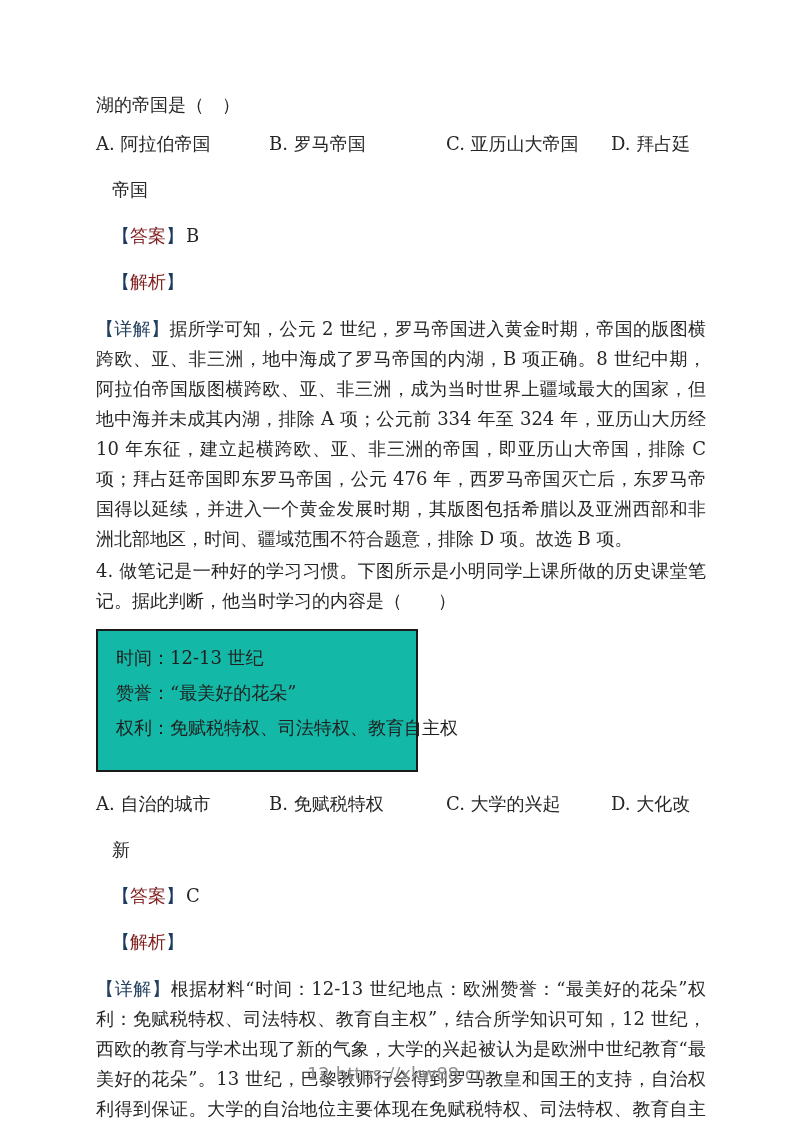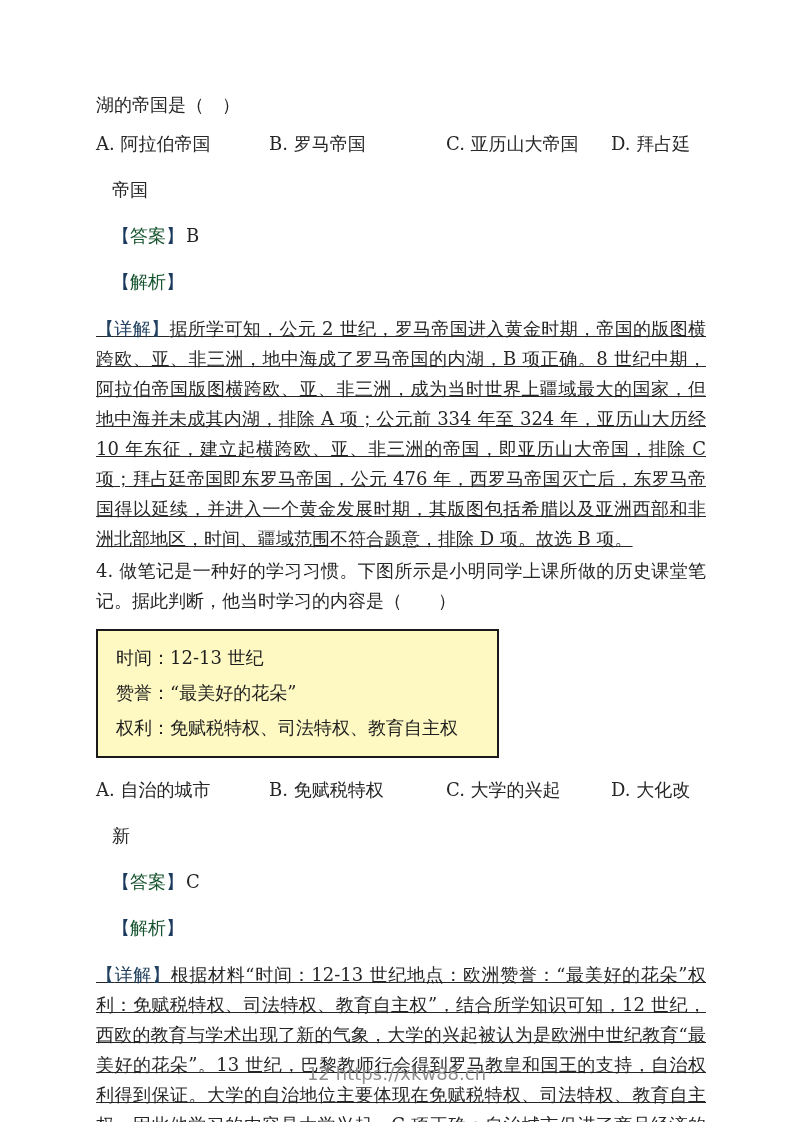--- a/index.html
+++ b/index.html
@@ -24,35 +24,35 @@
   .line { margin: 16px; white-space: nowrap; }
 
   .options-row { display: flex; margin-top: 9px; }
   .opt { flex: 0 0 auto; }
   .opt.w1 { width: 173px; }
   .opt.w2 { width: 177px; }
   .opt.w3 { width: 165px; }
 
   .answer-row { margin-top: 5px; }
   .bracket { color: #1c3a5e; }
-  .label-blue { color: #14532d; }
+  .label-blue { color: #7f1d1d; }
   .label-navy { color: #22405f; }
   .answer-value { color: #262626; margin-left: 2px; }
 
-  .detail-para { margin-top: 17px; text-decoration: underline; }
+  .detail-para { margin-top: 17px; }
   .q4-stem { margin-top: 2px; }
 
   .note-box {
     box-sizing: border-box;
     margin-top: 13px;
     margin-bottom: 17px;
-    width: 403px;
+    width: 322px;
     border: 2px solid #1a1a1a;
-    padding: 9px 18px 11px 18px;
-    background: #fef9c3;
+    padding: 9px 18px 25px 18px;
+    background: #14b8a6;
   }
   .note-line { line-height: 35px; color: #1f1f1f; white-space: nowrap; }
 
   .footer {
     position: absolute;
     left: 0;
     right: 0;
     top: 1063px;
     text-align: center;
     font-family: "DejaVu Sans", "Liberation Sans", sans-serif;

